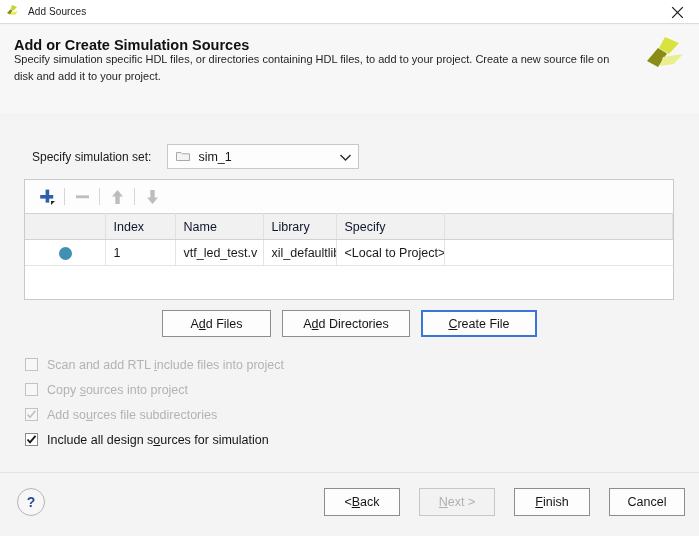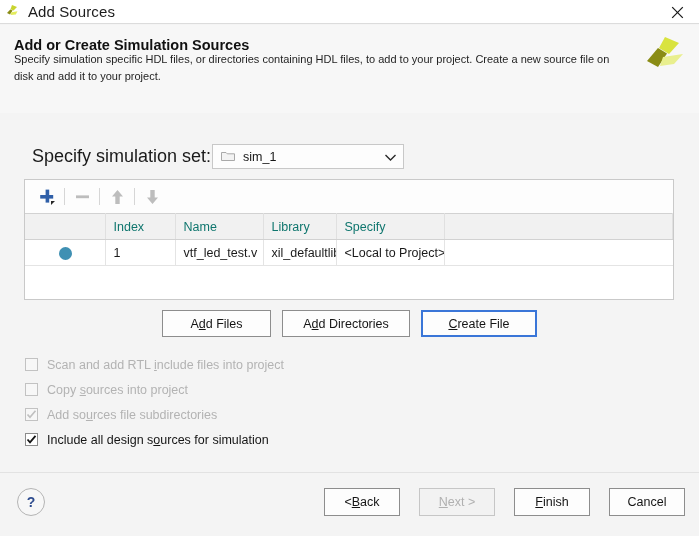--- a/index.html
+++ b/index.html
@@ -29,21 +29,21 @@
     display: flex;
     align-items: center;
   }
   #title-icon {
     margin-left: 5px;
     width: 16px; height: 16px;
     flex: 0 0 auto;
   }
   #title-text {
     margin-left: 7px;
-    font-size: 15px;
+    font-size: 10px;
     color: #1b1b1b;
     letter-spacing: .1px;
   }
   #close-btn {
     position: absolute;
     right: 0; top: 0;
     width: 44px; height: 24px;
     display: flex; align-items: center; justify-content: center;
     cursor: pointer;
   }
@@ -86,23 +86,23 @@
   }
 
   
   #simset-row {
     position: absolute;
     left: 32px; top: 31px;
     display: flex;
     align-items: center;
   }
   #simset-label {
-    font-size: 18px;
+    font-size: 12px;
     color: #1a1a1a;
-    margin-right: 1px;
+    margin-right: 16px;
   }
   #simset-combo {
     width: 192px; height: 25px;
     background: #fdfdfd;
     border: 1px solid #c8c8c8;
     display: flex;
     align-items: center;
     padding: 0 6px 0 8px;
     cursor: pointer;
   }
@@ -152,21 +152,21 @@
   }
   #list-table th {
     background: #f1f1f1;
     border-top: 1px solid #d2d2d2;
     border-bottom: 1px solid #d2d2d2;
     border-right: 1px solid #e0e0e0;
     font-weight: normal;
     text-align: left;
     padding: 4px 6px 4px 8px;
     height: 26px;
-    color: #0f766e;
+    color: #0f172a;
   }
   #list-table td {
     background: #ffffff;
     border-bottom: 1px solid #e4e4e4;
     border-right: 1px solid #e4e4e4;
     padding: 3px 6px 3px 8px;
     height: 26px;
     color: #1a1a1a;
     white-space: nowrap;
     overflow: hidden;

